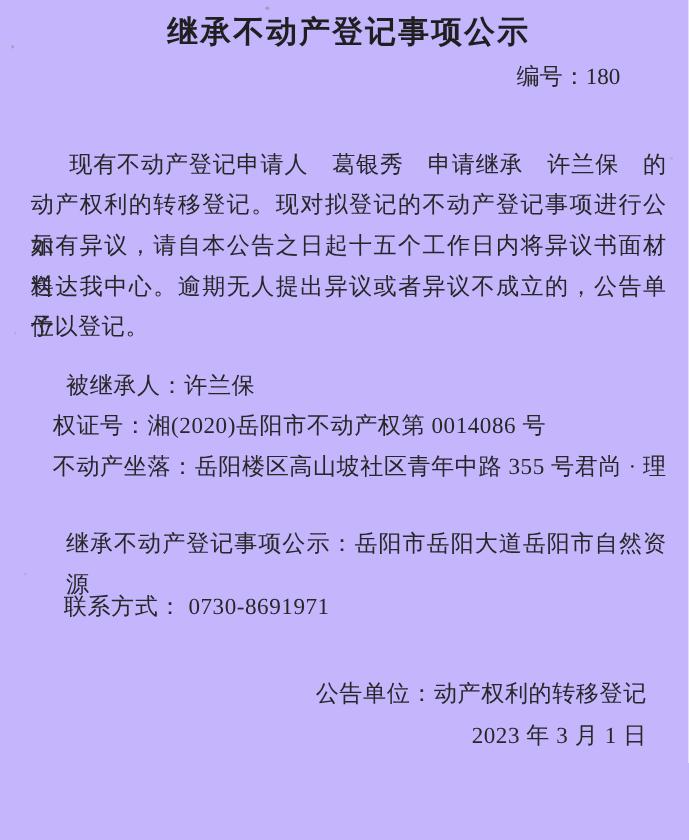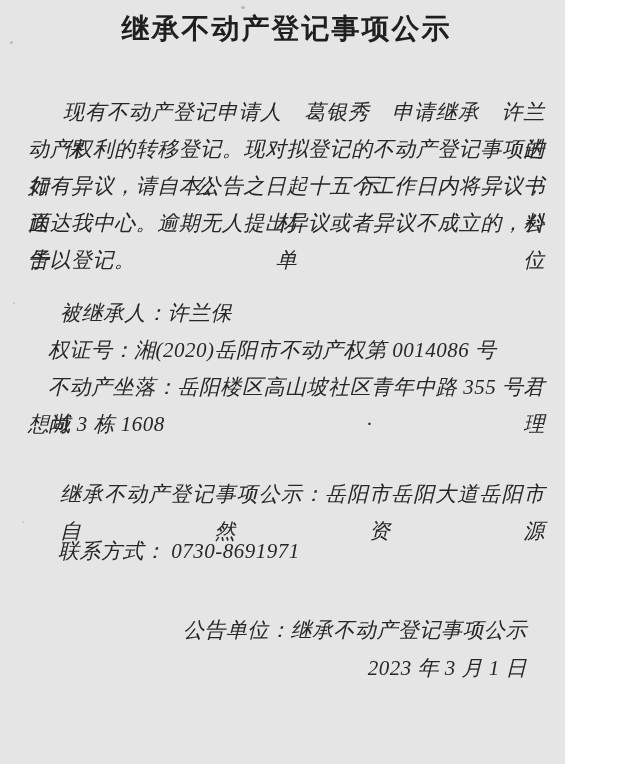--- a/index.html
+++ b/index.html
@@ -2,24 +2,24 @@
 <html><head>
 <meta charset="utf-8">
 <style>
   html, body {
     margin: 0;
     padding: 0;
     background: #ffffff;
   }
   .page {
     position: relative;
-    width: 565px;
+    width: 626px;
     height: 764px;
     box-sizing: border-box;
-    background: #e5e5e5;
+    background: #c4b5fd;
     color: #272727;
     font-family: "Liberation Serif", "DejaVu Serif", serif;
     padding: 0 20px 0 28px;
     overflow: hidden;
   }
   .title {
     margin-top: 12px;
     text-align: center;
     font-family: "Liberation Sans", "DejaVu Sans", sans-serif;
     font-weight: bold;
@@ -34,21 +34,20 @@
     padding-right: 42px;
     font-size: 21px;
     line-height: 28px;
   }
   .line {
     font-size: 21px;
     line-height: 37px;
     height: 37px;
     white-space: nowrap;
     letter-spacing: 0.5px;
-    font-style: italic;
   }
   .justify {
     white-space: normal;
     text-align: justify;
     text-align-last: justify;
   }
   .body-block   { margin-top: 48px; }
   .field-block  { margin-top: 16px; }
   .objection-block { margin-top: 33px; }
   .indent-2em   { padding-left: 35px; }
@@ -79,39 +78,39 @@
 <div class="page">
 
   <span class="speck speck-1"></span>
   <span class="speck speck-2"></span>
   <span class="speck speck-3"></span>
   <span class="speck speck-4"></span>
   <span class="speck speck-5"></span>
 
   <div class="title">继承不动产登记事项公示</div>
 
+  <div class="doc-number">编号：180</div>
 
   <div class="body-block">
     <div class="line justify indent-2em">现有不动产登记申请人　葛银秀　申请继承　许兰保　的</div>
     <div class="line justify">动产权利的转移登记。现对拟登记的不动产登记事项进行公示，</div>
     <div class="line justify">如有异议，请自本公告之日起十五个工作日内将异议书面材料</div>
     <div class="line justify">送达我中心。逾期无人提出异议或者异议不成立的，公告单位</div>
     <div class="line">予以登记。</div>
   </div>
 
   <div class="field-block">
     <div class="line indent-heir">被继承人：许兰保</div>
     <div class="line indent-field">权证号：湘(2020)岳阳市不动产权第 0014086 号</div>
     <div class="line justify indent-field">不动产坐落：岳阳楼区高山坡社区青年中路 355 号君尚 · 理</div>
-    <div class="line">想城 3 栋 1608</div>
   </div>
 
   <div class="objection-block">
     <div class="line justify indent-heir">继承不动产登记事项公示：岳阳市岳阳大道岳阳市自然资源</div>
     <div class="line indent-contact">联系方式： 0730-8691971</div>
   </div>
 
   <div class="footer">
-    <div class="line">公告单位：继承不动产登记事项公示</div>
+    <div class="line">公告单位：动产权利的转移登记</div>
     <div class="line">2023 年 3 月 1 日</div>
   </div>
 
 </div>
 
 </body></html>

